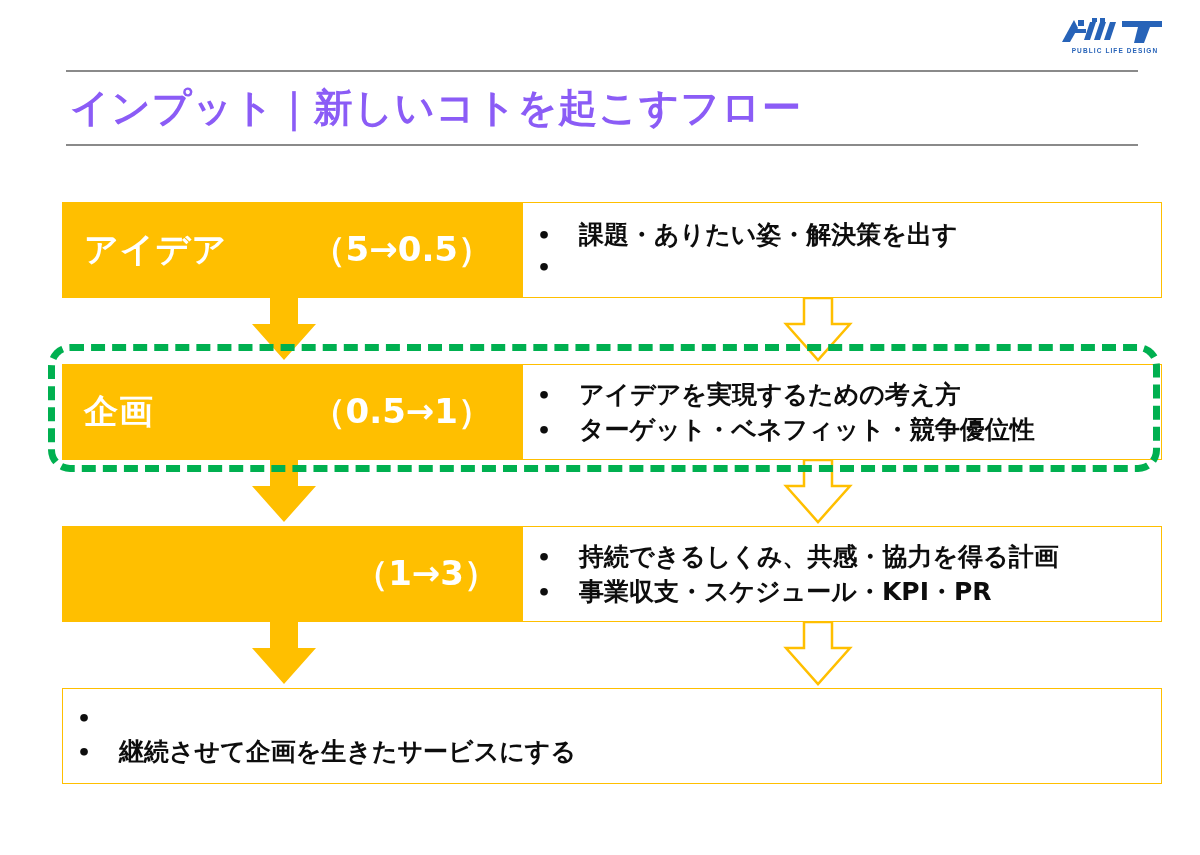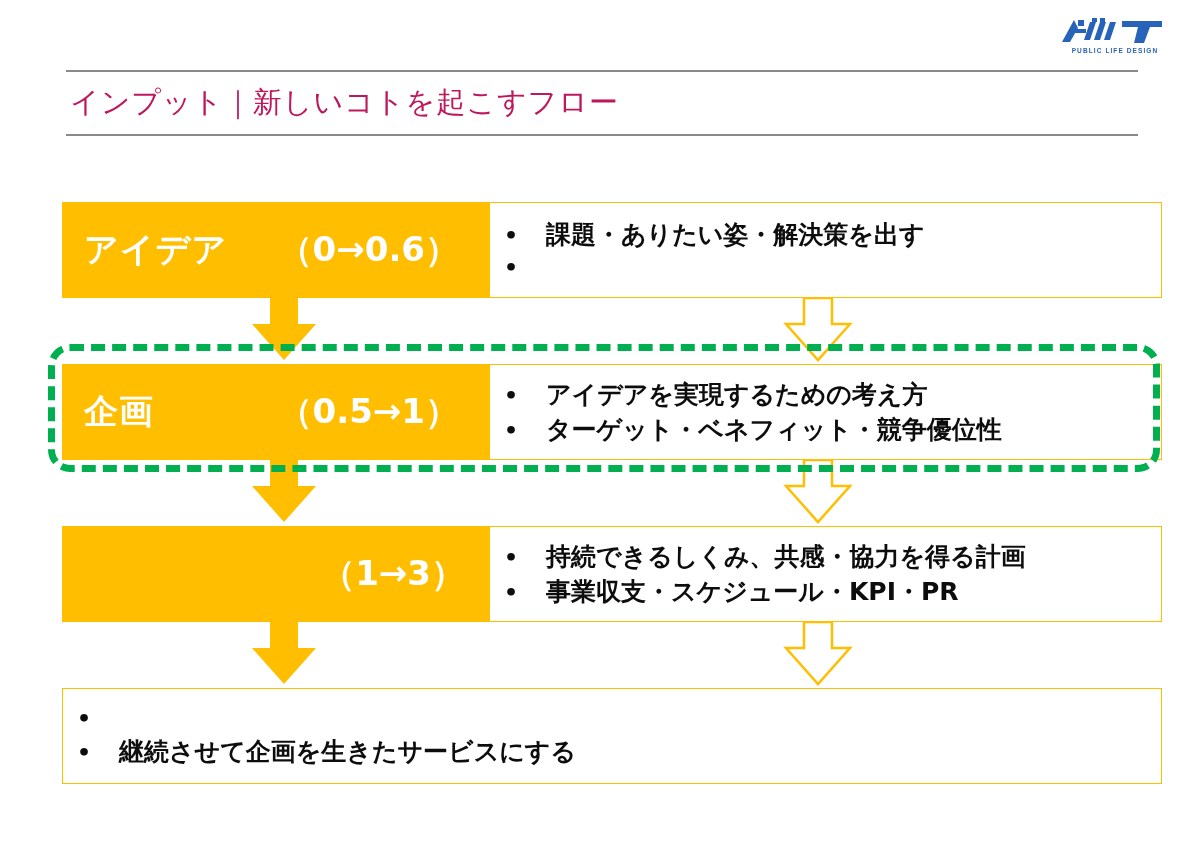--- a/index.html
+++ b/index.html
@@ -47,44 +47,44 @@
     top: 70px;
     width: 1072px;
   }
   .rule {
     height: 2px;
     background: #8a8a8a;
     width: 100%;
   }
   #page-title {
     font-family: "DejaVu Sans", "Liberation Sans", sans-serif;
-    font-size: 29px;
-    font-weight: normal;
+    font-size: 39px;
+    font-weight: bold;
     line-height: 1;
     padding: 16px 4px 17px 4px;
-    color: #be185d;
+    color: #8b5cf6;
     letter-spacing: 1px;
     white-space: nowrap;
   }
 
   
   #flow {
     position: absolute;
     left: 62px;
     top: 202px;
     width: 1100px;
   }
   .flow-row {
     position: relative;
     display: flex;
     align-items: stretch;
     height: 96px;
   }
   .stage-box {
-    width: 427px;
+    width: 460px;
     background: #FFBF00;
     display: flex;
     align-items: center;
     box-sizing: border-box;
     padding: 0 22px;
     color: #ffffff;
     gap: 28px;
   }
   .stage-name {
     font-family: "DejaVu Sans", "Liberation Sans", sans-serif;
@@ -184,21 +184,21 @@
   <div class="rule"></div>
   <div id="page-title">インプット｜新しいコトを起こすフロー</div>
   <div class="rule"></div>
 </div>
 
 <div id="flow">
 
   <div class="flow-row">
     <div class="stage-box">
       <span class="stage-name">アイデア</span>
-      <span class="stage-range">（0→0.6）</span>
+      <span class="stage-range">（5→0.5）</span>
     </div>
     <div class="detail-box">
       <div class="bullet-line">
         <span class="bullet-dot">•</span>
         <span>課題・ありたい姿・解決策を出す</span>
       </div>
       <div class="bullet-line">
         <span class="bullet-dot">•</span>
       </div>
     </div>

